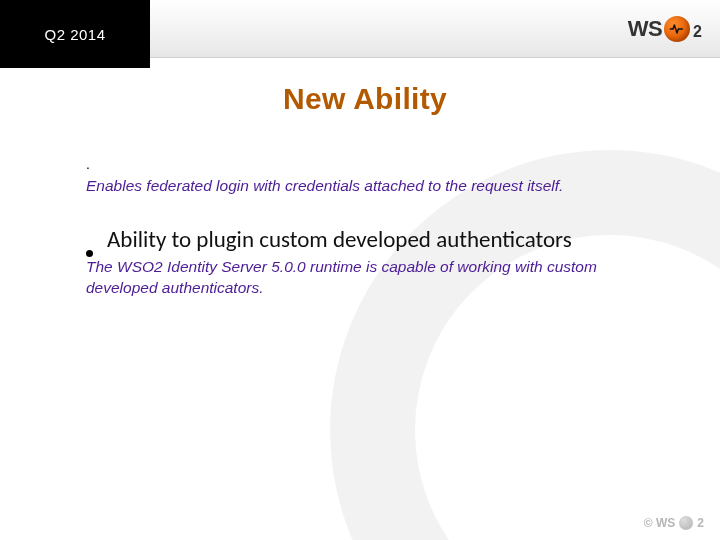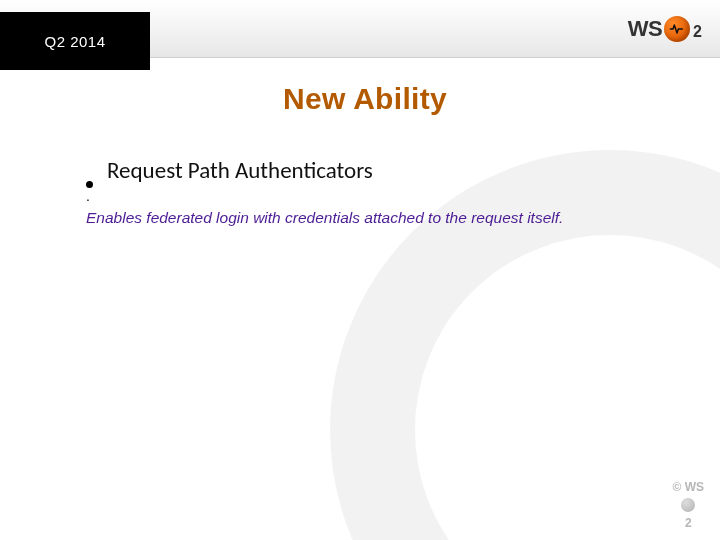--- a/index.html
+++ b/index.html
@@ -20,23 +20,23 @@
   .topbar {
     position: relative;
     width: 100%;
     height: 58px;
     background: linear-gradient(#ffffff 0%, #f2f2f2 55%, #e6e6e6 100%);
     box-shadow: inset 0 -1px 0 #cfcfcf;
   }
   .qbox {
     position: absolute;
     left: 0; top: 0;
-    width: 150px; height: 58px;
+    width: 150px; height: 68px;
     background: #000;
-    display: flex; align-items: center; justify-content: center; margin-top: 12px;
+    display: flex; align-items: center; justify-content: center;
   }
   .qbox span { color: #fff; font-size: 15px; font-weight: 400; letter-spacing: .5px; }
   .logo {
     position: absolute;
     right: 18px; top: 0;
     height: 58px;
     display: flex; align-items: center;
     gap: 2px;
   }
   .logo-text { color: #333; font-weight: 700; font-size: 22px; letter-spacing: -0.5px; text-align: right; }
@@ -77,21 +77,20 @@
     margin-top: 4px;
     max-width: 560px;
   }
   .footer {
     position: absolute;
     right: 16px; bottom: 10px;
     color: #b7b7b7;
     font-size: 12px;
     display: flex; align-items: center; gap: 4px;
     font-weight: 600;
-    flex-direction: column;
   }
   .footer .f-circle {
     width: 14px; height: 14px; border-radius: 50%;
     background: radial-gradient(circle at 35% 30%, #ddd, #bfbfbf 70%);
     display: inline-block;
   }
 </style>
 </head>
 <body>
 
@@ -111,26 +110,30 @@
       </span>
       <span class="logo-sub">2</span>
     </div>
   </div>
 
   <div class="content">
     <h1 class="title">New Ability</h1>
 
     <ul class="bullets">
       <li>
+        <div class="b-sep">.</div>
+        <div class="b-desc">Enables federated login with credentials attached to the request itself.</div>
+      </li>
+      <li>
         <div class="b-head">
           <span class="dot"></span>
-          <span class="b-title">Request Path Authenticators</span>
+          <span class="b-title">Ability to plugin custom developed authenticators</span>
         </div>
-        <div class="b-sep">.</div>
-        <div class="b-desc">Enables federated login with credentials attached to the request itself.</div>
+        <div class="b-sep"></div>
+        <div class="b-desc">The WSO2 Identity Server 5.0.0 runtime is capable of working with custom developed authenticators.</div>
       </li>
     </ul>
   </div>
 
   <div class="footer">
     <span>© WS</span>
     <span class="f-circle"></span>
     <span>2</span>
   </div>
 </div>

